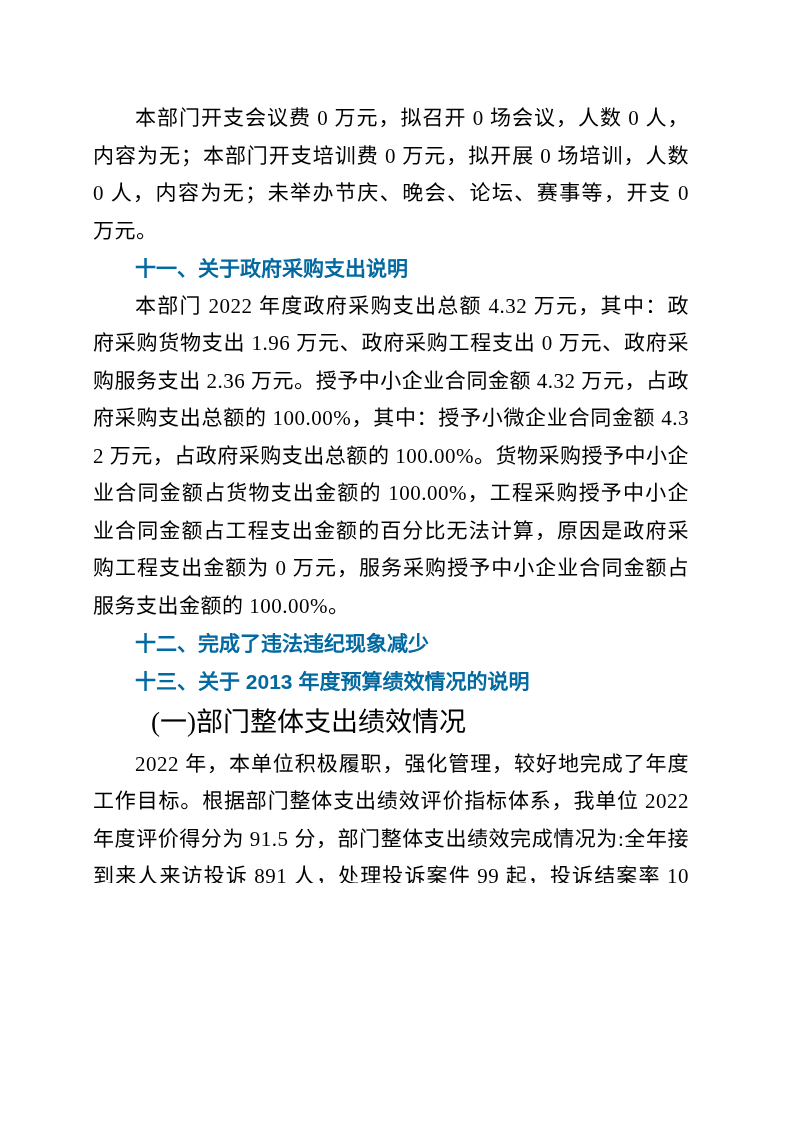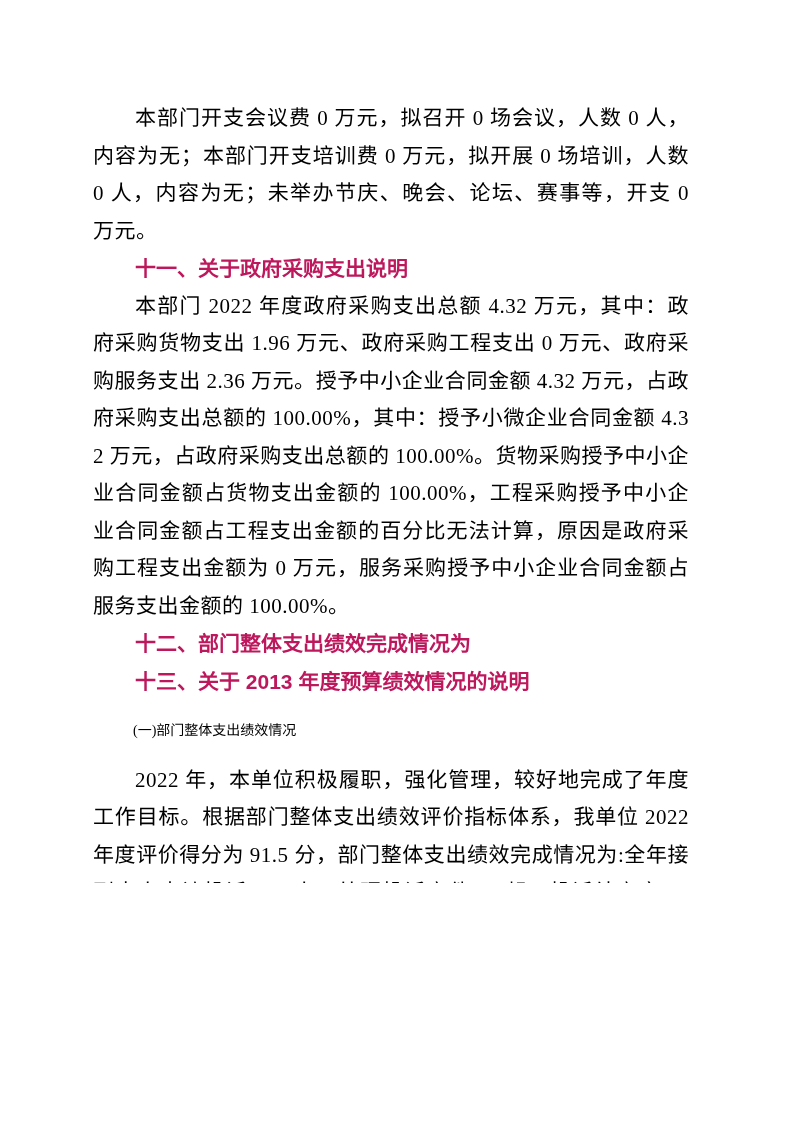--- a/index.html
+++ b/index.html
@@ -32,40 +32,40 @@
     letter-spacing: 0.5px;
     word-break: break-all;
   }
   .heading {
     margin: 0;
     font-family: "Liberation Sans", "DejaVu Sans", sans-serif;
     font-size: 21px;
     font-weight: bold;
     line-height: 37.5px;
     text-indent: 2em;
-    color: #be185d;
+    color: #0369a1;
     text-align: left;
   }
   .subheading {
-    margin: 12px;
+    margin: 4px;
     font-family: "Liberation Serif", "DejaVu Serif", serif;
-    font-size: 14px;
+    font-size: 27px;
     font-weight: normal;
     line-height: 37.5px;
     text-indent: 2em;
     color: #000000;
     text-align: left;
   }
 </style>
 </head>
 <body>
 
 <div class="page">
   <div class="doc-body">
     <p class="para">本部门开支会议费 0 万元，拟召开 0 场会议，人数 0 人，内容为无；本部门开支培训费 0 万元，拟开展 0 场培训，人数 0 人，内容为无；未举办节庆、晚会、论坛、赛事等，开支 0 万元。</p>
     <h2 class="heading">十一、关于政府采购支出说明</h2>
     <p class="para">本部门 2022 年度政府采购支出总额 4.32 万元，其中：政府采购货物支出 1.96 万元、政府采购工程支出 0 万元、政府采购服务支出 2.36 万元。授予中小企业合同金额 4.32 万元，占政府采购支出总额的 100.00%，其中：授予小微企业合同金额 4.32 万元，占政府采购支出总额的 100.00%。货物采购授予中小企业合同金额占货物支出金额的 100.00%，工程采购授予中小企业合同金额占工程支出金额的百分比无法计算，原因是政府采购工程支出金额为 0 万元，服务采购授予中小企业合同金额占服务支出金额的 100.00%。</p>
-    <h2 class="heading">十二、部门整体支出绩效完成情况为</h2>
+    <h2 class="heading">十二、完成了违法违纪现象减少</h2>
     <h2 class="heading">十三、关于 2013 年度预算绩效情况的说明</h2>
     <p class="subheading">(一)部门整体支出绩效情况</p>
     <p class="para">2022 年，本单位积极履职，强化管理，较好地完成了年度工作目标。根据部门整体支出绩效评价指标体系，我单位 2022 年度评价得分为 91.5 分，部门整体支出绩效完成情况为:全年接到来人来访投诉 891 人，处理投诉案件 99 起，投诉结案率 100%。完成了违法违纪现象减少，农民投诉案件降低的经济效益指标完成了维护社会治安稳定，保障农民工的合法权益的社会效益指标。</p>
   </div>
 </div>
 
 </body></html>

